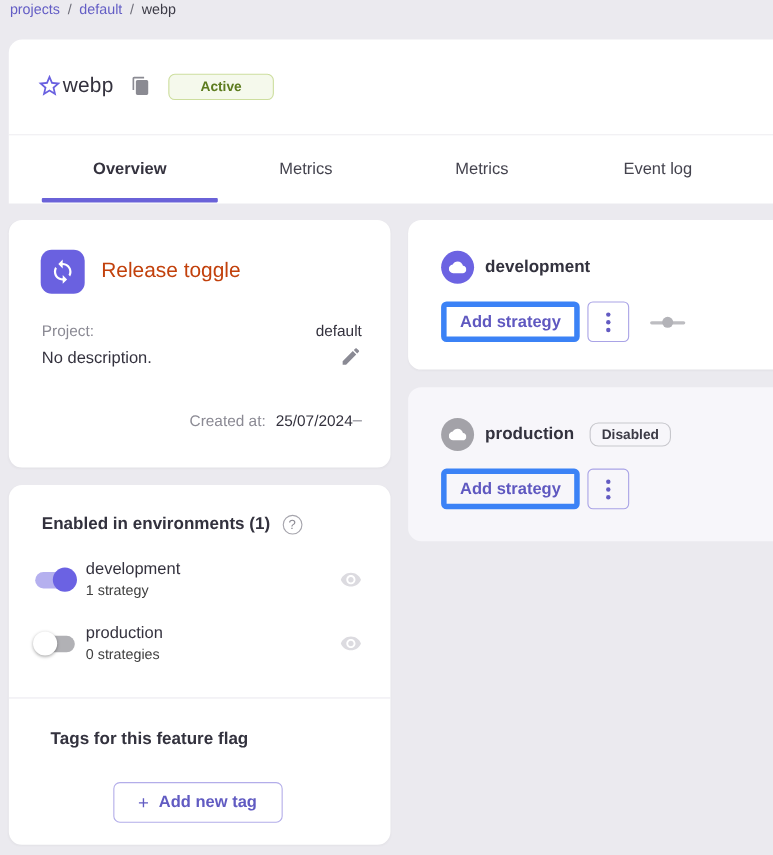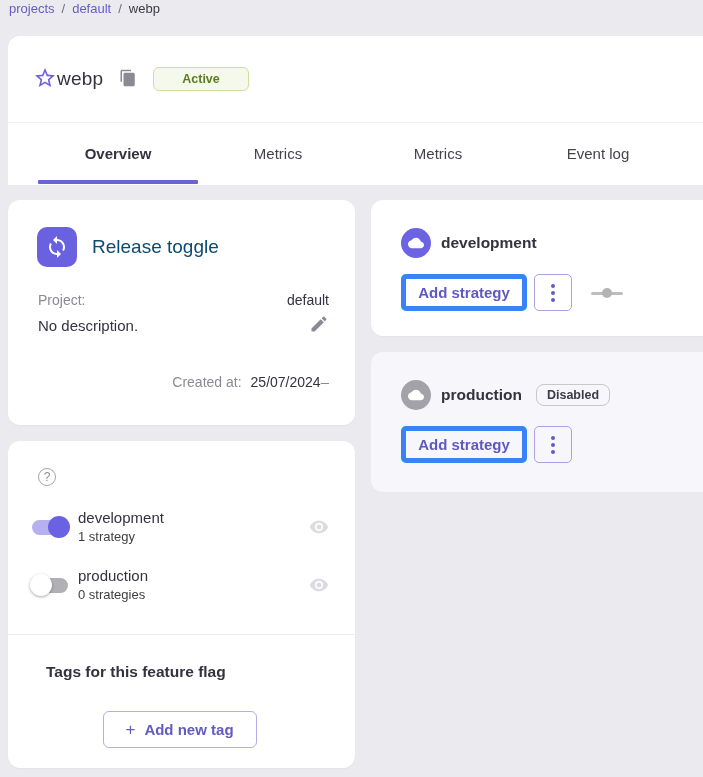--- a/index.html
+++ b/index.html
@@ -25,21 +25,21 @@
   .tabs{display:flex;padding-left:30px;height:61px;position:relative;}
   .tab{width:160px;display:flex;align-items:center;justify-content:center;font-size:15px;color:#44434e;cursor:pointer;box-sizing:border-box;}
   .tab.active{font-weight:bold;color:#34323e;}
   .tab-indicator{position:absolute;bottom:0;left:30px;width:160px;height:4px;background:#6a62d8;border-radius:1px;}
   
   .card{background:#fff;border-radius:12px;box-shadow:0 1px 2px rgba(40,40,60,0.04);box-sizing:border-box;}
   
   .card-release{position:absolute;left:8px;top:200px;width:347px;height:225px;padding:27px 26px 0 22px;}
   .type-row{display:flex;align-items:center;gap:15px;margin-left:7px;}
   .type-icon{width:40px;height:40px;border-radius:10px;background:#6a61e0;display:flex;align-items:center;justify-content:center;flex:0 0 auto;}
-  .type-title{font-size:19px;color:#0c4a6e;}
+  .type-title{font-size:19px;color:#c2410c;}
   .info-row{display:flex;align-items:center;justify-content:space-between;margin-left:8px;}
   .row-project{margin-top:25px;}
   .row-desc{margin-top:6px;}
   .row-created{margin-top:36px;justify-content:flex-end;}
   .lbl{font-size:14px;color:#8b8a94;}
   .val{font-size:14px;color:#34323e;}
   .desc-text{font-size:15px;color:#34323e;}
   .icon-btn{background:none;border:none;padding:0;cursor:pointer;display:flex;align-items:center;justify-content:center;}
   .dash{color:#8a8a94;font-size:15px;}
   .created-left{display:flex;align-items:baseline;gap:9px;}
@@ -150,20 +150,21 @@
       <span class="lbl">Created at:</span>
       <span class="val">25/07/2024</span>
     </span>
     <span class="dash">–</span>
   </div>
 </section>
 
 <section class="card card-env">
   <div class="env-section">
     <div class="env-heading-row">
+      <span class="env-heading">Enabled in environments (1)</span>
       <span class="help-icon">?</span>
     </div>
     <div class="env-row">
       <span class="switch on">
           <span class="track"></span>
           <span class="thumb"></span>
         </span>
       <span class="env-row-texts">
         <div class="env-name">development</div>
         <div class="env-strats">1 strategy</div>

